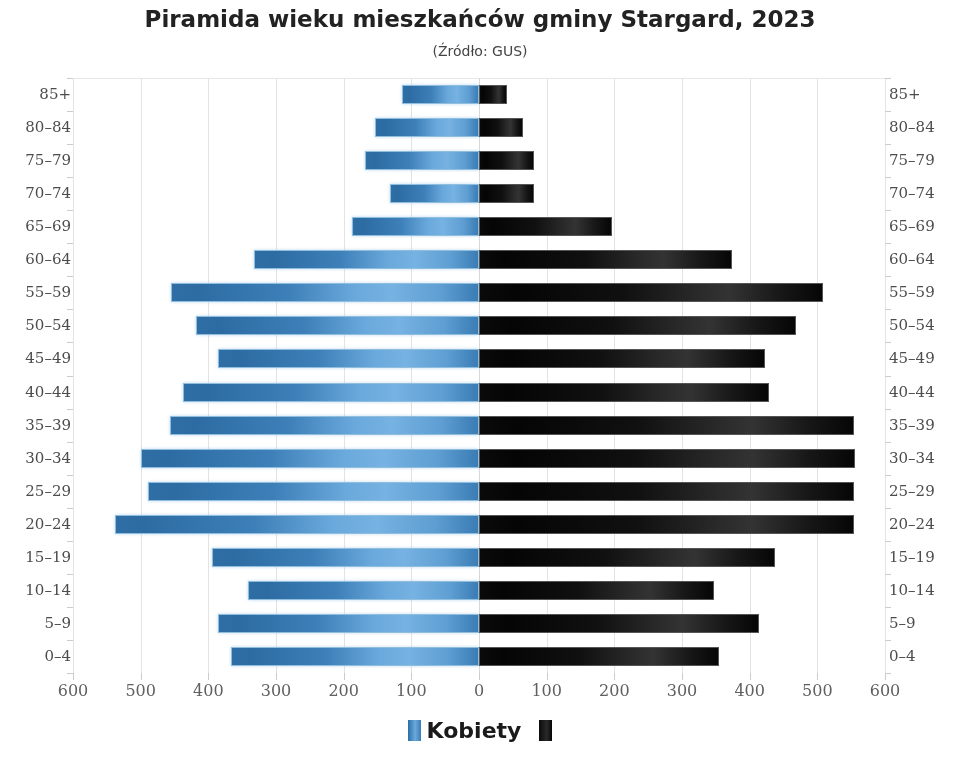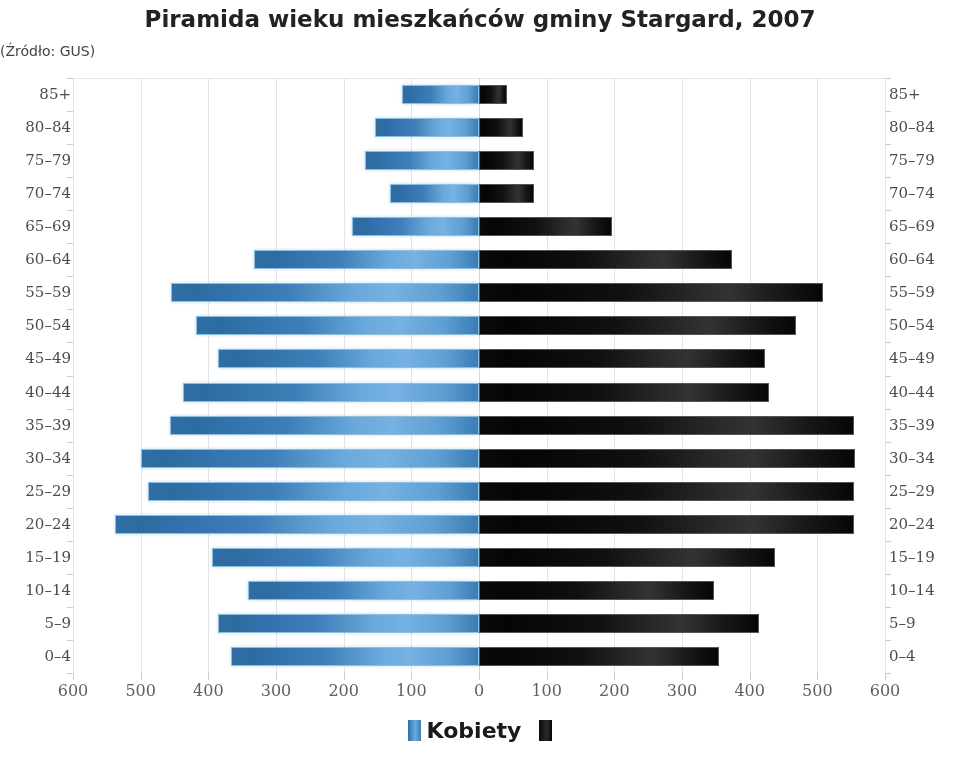--- a/index.html
+++ b/index.html
@@ -13,21 +13,21 @@
 
   
   .chart-title{
     position:absolute;left:0;top:6px;width:960px;
     text-align:center;
     font-size:23px;font-weight:bold;color:#222222;
     letter-spacing:0px;
   }
   .chart-subtitle{
     position:absolute;left:0;top:43px;width:960px;
-    text-align:left;
+    text-align:center;
     font-size:14px;font-weight:normal;color:#444444;
   }
 
   
   .plot{
     position:absolute;
     left:73px;top:78px;
     width:812px;height:595px;
     box-sizing:border-box;
   }
@@ -115,21 +115,21 @@
   .legend-label{
     font-size:22px;font-weight:bold;color:#1a1a1a;
     font-family:"DejaVu Sans","Liberation Sans",sans-serif;
   }
 </style>
 </head>
 <body>
 
 <div id="root">
 
-  <div class="chart-title">Piramida wieku mieszkańców gminy Stargard, 2007</div>
+  <div class="chart-title">Piramida wieku mieszkańców gminy Stargard, 2023</div>
 
   <div class="chart-subtitle">(Źródło: GUS)</div>
 
   <div class="plot" id="plot">
     <div class="plot-top-border"></div>
   <div class="gridline" style="left: 0px;"></div>
       <div class="xtick" style="left: 0px;"></div>
       <div class="gridline" style="left: 67.6667px;"></div>
       <div class="xtick" style="left: 67.6667px;"></div>
       <div class="gridline" style="left: 135.333px;"></div>

